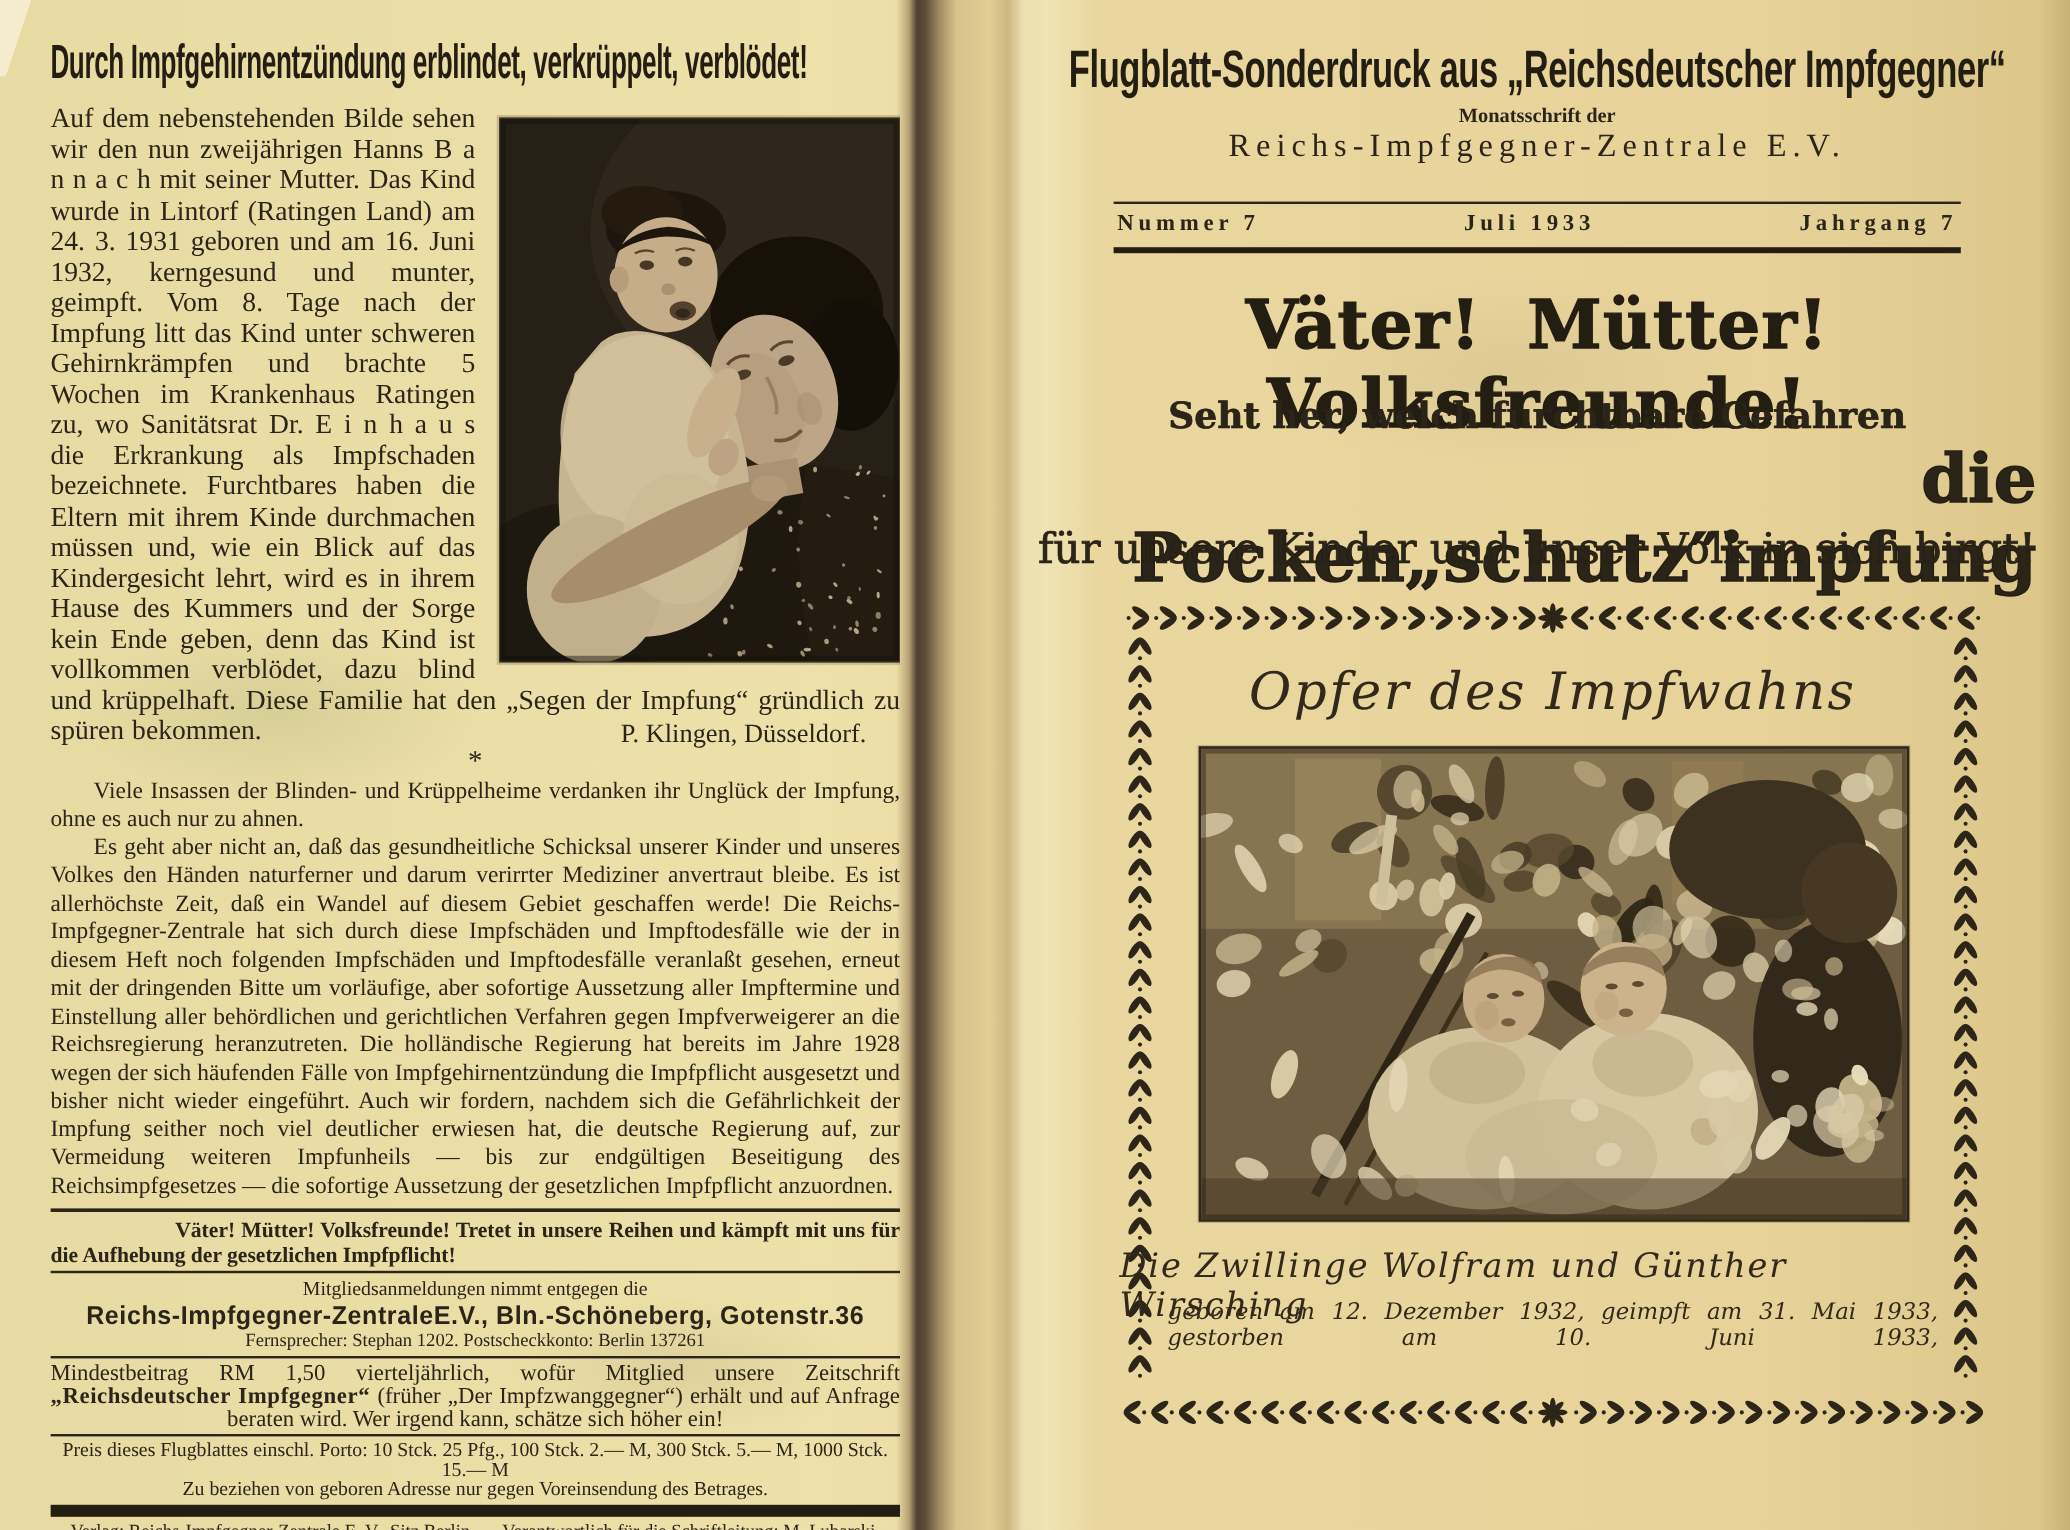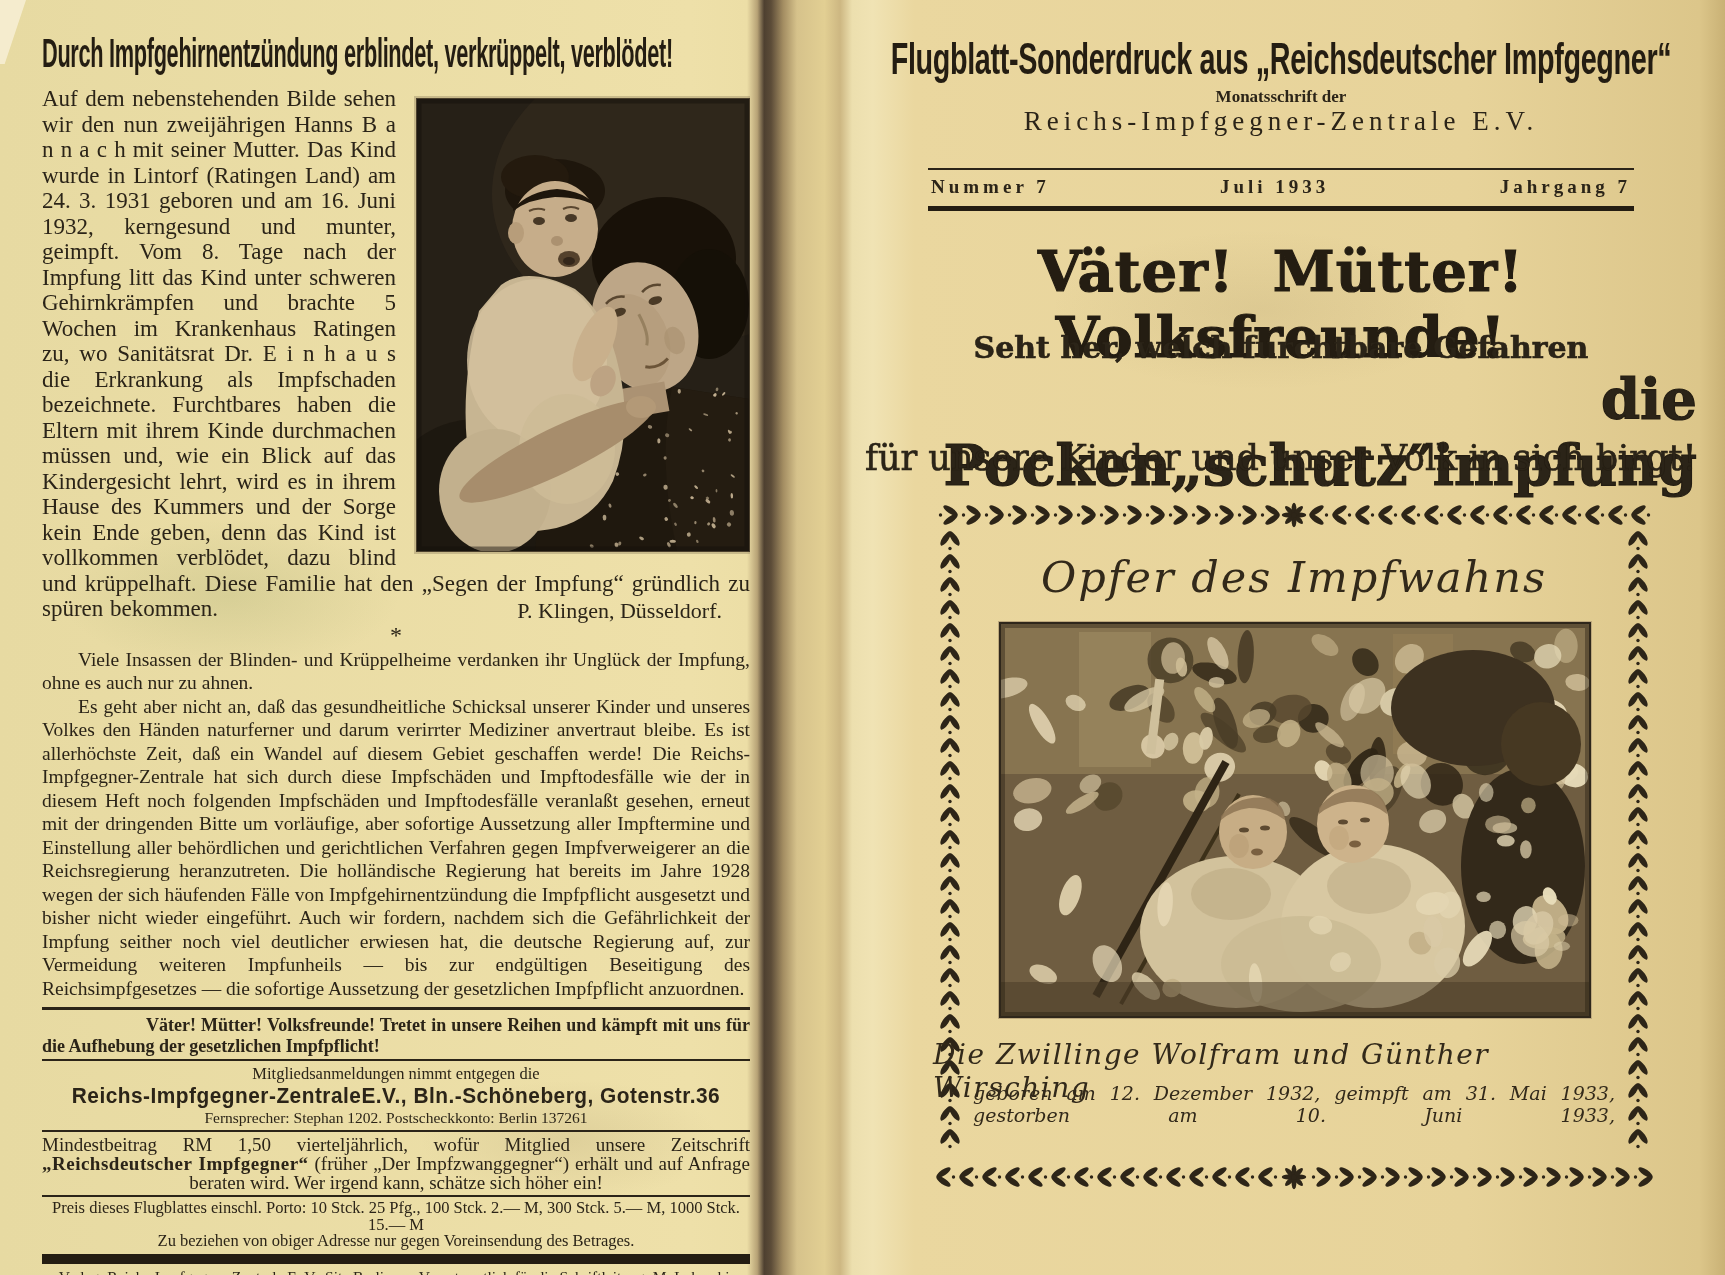--- a/index.html
+++ b/index.html
@@ -236,21 +236,21 @@
     <p class="appeal">Väter! Mütter! Volksfreunde! Tretet in unsere Reihen und kämpft mit uns für die Aufhebung der gesetzlichen Impfpflicht!</p>
     <hr class="rule">
     <div class="member-intro">Mitgliedsanmeldungen nimmt entgegen die</div>
     <div class="member-org">Reichs-Impfgegner-ZentraleE.V., Bln.-Schöneberg, Gotenstr.36</div>
     <div class="member-contact">Fernsprecher: Stephan 1202. Postscheckkonto: Berlin 137261</div>
     <hr class="rule">
     <p class="fee"><span>Mindestbeitrag RM 1,50 vierteljährlich, wofür Mitglied unsere Zeitschrift </span><b>„Reichsdeutscher Impfgegner“</b><span> (früher „Der Impfzwanggegner“) erhält und auf Anfrage beraten wird. Wer irgend kann, schätze sich höher ein!</span></p>
     <hr class="rule">
     <div class="price">
       <span>Preis dieses Flugblattes einschl. Porto: 10 Stck. 25 Pfg., 100 Stck. 2.— M, 300 Stck. 5.— M, 1000 Stck. 15.— M</span><br>
-      <span>Zu beziehen von obiger Adresse nur gegen Voreinsendung des Betrages.</span>
+      <span>Zu beziehen von geboren Adresse nur gegen Voreinsendung des Betrages.</span>
     </div>
     <div class="bar"></div>
     <div class="imprint">
       <div>Verlag: Reichs-Impfgegner-Zentrale E. V., Sitz Berlin. — Verantwortlich für die Schriftleitung: M. Lubarski,</div>
 
     </div>
   </section>
 
   <section class="page-right">
     <div class="r-mast-title">Flugblatt-Sonderdruck aus „Reichsdeutscher Impfgegner“</div>

